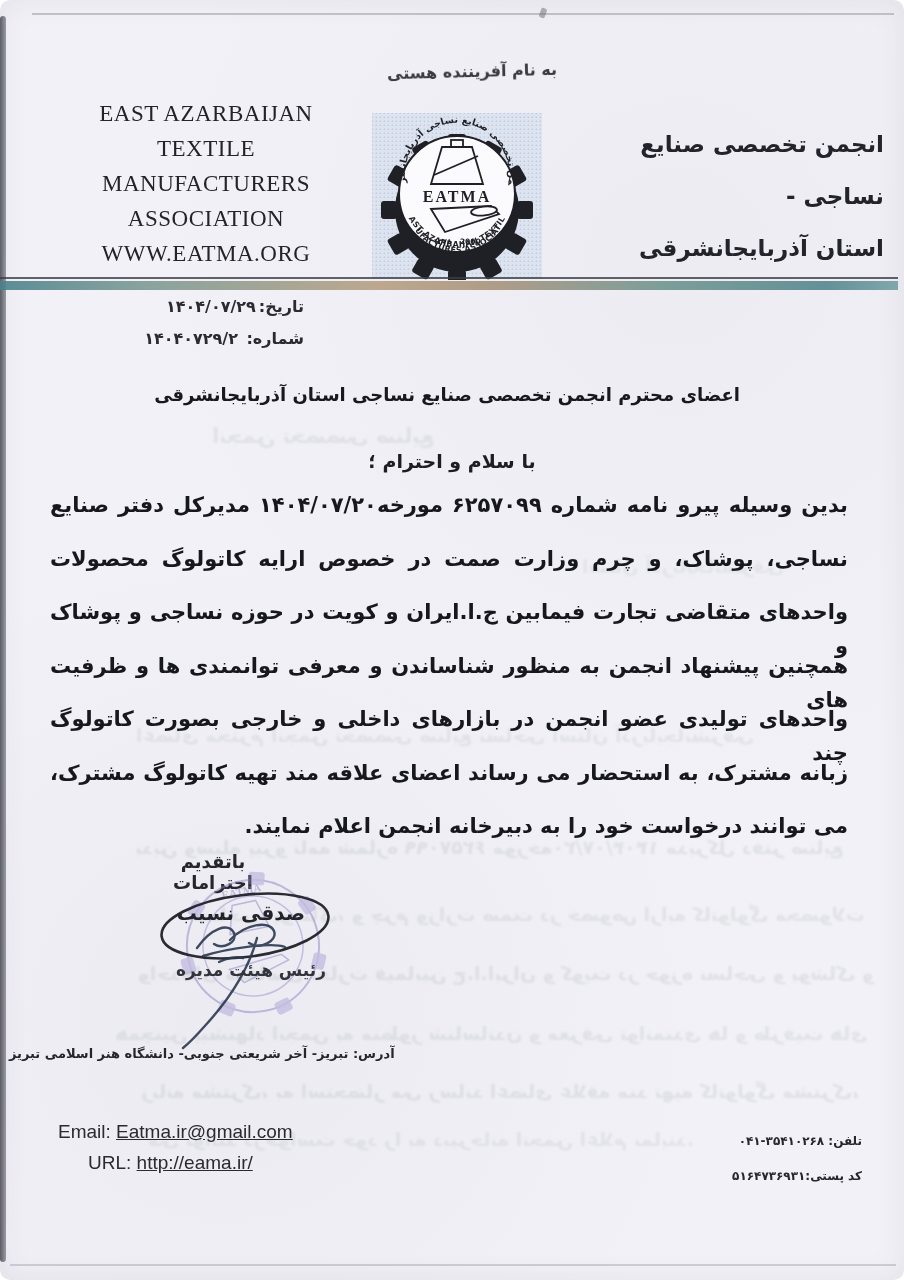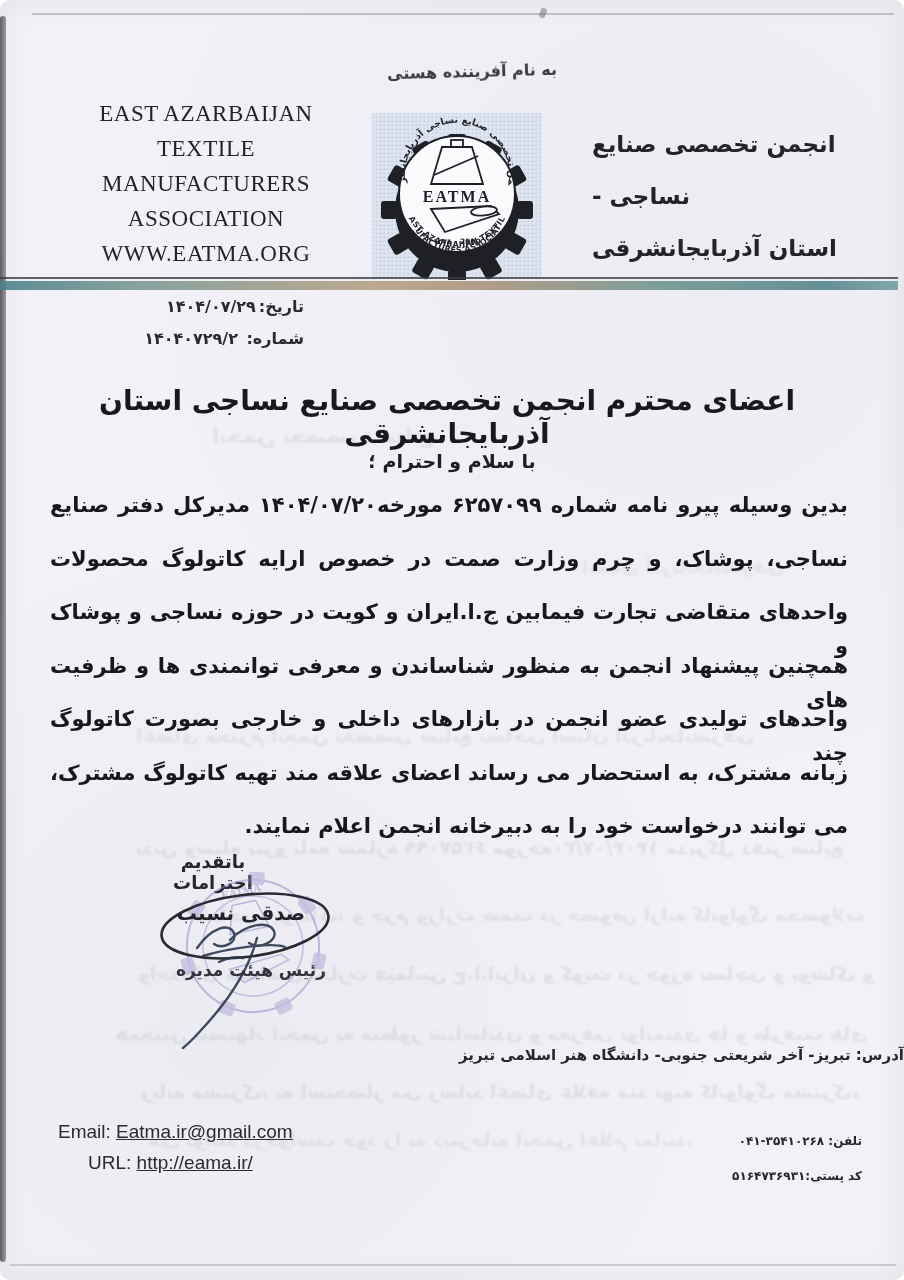--- a/index.html
+++ b/index.html
@@ -23,48 +23,48 @@
   .bleed-line{position:absolute;direction:rtl;transform:scaleX(-1);
     color:#5d7a6e;opacity:.14;filter:blur(1.1px);font-weight:bold;font-size:19px;white-space:nowrap;}
 
   
   .en-block{position:absolute;left:68px;top:96px;width:276px;text-align:center;
     font-family:"Liberation Serif", serif;font-weight:normal;font-size:23px;line-height:35px;
     letter-spacing:.5px;color:#23232b;}
   .bismillah{position:absolute;left:382px;top:62px;width:180px;text-align:center;
     font-size:16px;font-weight:bold;color:#3a3a42;direction:rtl;transform:rotate(-1.5deg);filter:blur(.2px);}
   .logo-box{position:absolute;left:371px;top:112px;width:172px;height:168px;}
-  .fa-block{position:absolute;left:592px;top:118px;width:292px;text-align:left;direction:rtl;
+  .fa-block{position:absolute;left:592px;top:118px;width:292px;text-align:right;direction:rtl;
     font-weight:bold;font-size:23px;line-height:52px;color:#23232b;}
 
   .rule-thin{position:absolute;left:0;right:6px;top:277px;height:2px;background:#3c3c44;opacity:.8;}
   .band{position:absolute;left:0;right:6px;top:281px;height:9px;
     background:linear-gradient(90deg,#4b828b 0%,#7d9a94 16%,#b7a083 42%,#a8937c 55%,#6f958f 74%,#55868d 92%,#74a0a4 100%);
     opacity:.9;}
 
   .meta{position:absolute;left:104px;top:297px;width:200px;direction:rtl;font-size:16px;font-weight:bold;color:#2a2a32;}
   .meta-row{margin-bottom:13px;text-align:right;}
   .meta-row .val{padding-right:3px;}
 
   .title{position:absolute;left:40px;right:50px;top:384px;text-align:center;direction:rtl;
-    font-size:28px;font-weight:bold;color:#18181f;}
+    font-size:18px;font-weight:bold;color:#18181f;}
   .salutation{position:absolute;left:0;right:0;top:450px;text-align:center;direction:rtl;
     font-size:19px;font-weight:bold;color:#1d1d25;}
 
   .body-text{position:absolute;right:56px;left:50px;top:488px;direction:rtl;}
   .body-line{font-size:21px;font-weight:bold;color:#17171e;height:53.5px;line-height:34px;
     text-align:justify;text-align-last:justify;white-space:normal;}
   .body-line.last{text-align:right;text-align-last:right;}
 
   .closing{position:absolute;left:148px;top:851px;width:130px;text-align:center;direction:rtl;
     font-size:18px;font-weight:bold;color:#26262e;}
   .stamp-box{position:absolute;left:133px;top:868px;width:240px;height:210px;}
 
-  .address{position:absolute;left:0;right:0;top:1046px;text-align:right;direction:rtl;
-    font-size:15px;font-weight:bold;color:#26262e;padding-left:9px;}
+  .address{position:absolute;left:0;right:0;top:1046px;text-align:left;direction:rtl;
+    font-size:13px;font-weight:bold;color:#26262e;padding-left:9px;}
 
   .contact-left{position:absolute;left:58px;top:1116px;font-family:"Liberation Sans", sans-serif;
     font-size:19px;color:#2a2a30;line-height:31px;}
   .contact-left .row2{margin-left:30px;}
   .contact-left a{color:#2a2a30;text-decoration:underline;}
   .contact-right{position:absolute;right:42px;top:1124px;direction:rtl;text-align:right;
     font-size:12px;font-weight:bold;color:#26262e;line-height:35px;}
 
   .speck1{position:absolute;left:540px;top:8px;width:6px;height:10px;background:#6a6a75;opacity:.5;border-radius:2px;transform:rotate(20deg);}
 </style>

